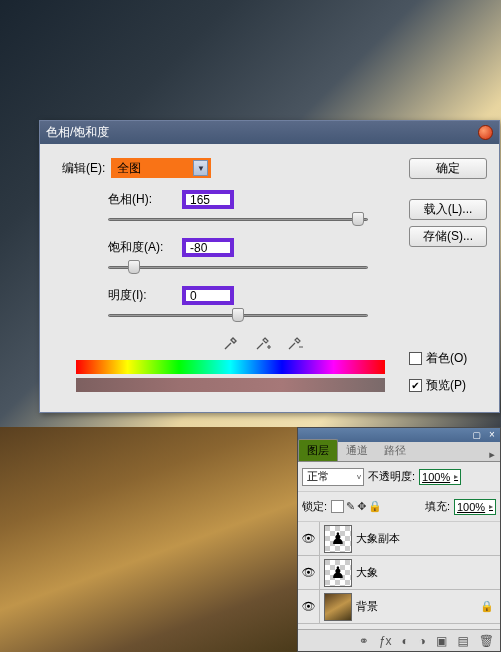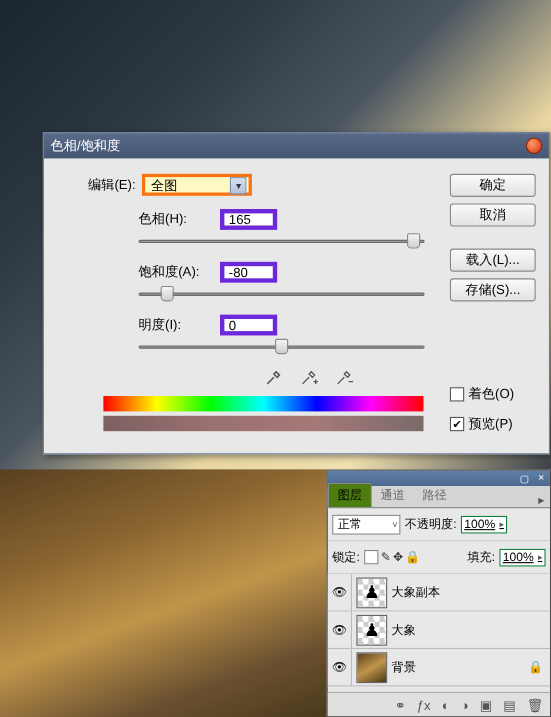--- a/index.html
+++ b/index.html
@@ -11,28 +11,28 @@
 .bg-bottom { position: absolute; top: 427px; left: 0; width: 297px; height: 225px;
   background: linear-gradient(160deg, #5a4020 0%, #8a6530 30%, #c0954a 55%, #6a5030 80%, #4a3a1a 100%); }
 
 
 .dialog { position: absolute; left: 39px; top: 120px; width: 461px; background: #e8e8e8;
   border: 1px solid #7080a0; box-shadow: 2px 2px 6px rgba(0,0,0,.4); }
 .titlebar { height: 23px; background: linear-gradient(#5a6a88, #445775);
   color: #fff; font-size: 12px; display: flex; align-items: center; padding: 0 6px; justify-content: space-between; }
 .close-btn { width: 15px; height: 15px; border-radius: 50%; background: radial-gradient(circle at 35% 35%, #ff9a6a, #d03010);
   border: 1px solid #902000; }
-.dlg-body { padding: 10px 12px 14px 12px; font-size: 12px; display: flex; gap: 0; margin-left: 18px; }
+.dlg-body { padding: 10px 12px 14px 12px; font-size: 12px; display: flex; gap: 0; }
 .left-col { flex: 1; }
 .right-col { width: 78px; display: flex; flex-direction: column; gap: 6px; padding-top: 4px; }
 .btn { height: 21px; font-size: 12px; background: linear-gradient(#fafafa,#e2e2e2);
   border: 1px solid #888; border-radius: 3px; cursor: pointer; }
 .row-edit { display: flex; align-items: center; gap: 6px; margin: 4px 0 12px 10px; }
-.select-box { width: 100px; height: 20px; border: 3px solid #f97316; background: #fef9c3;
-  display: inline-flex; align-items: flex-start; justify-content: space-between; padding: 0 2px 0 5px; cursor: pointer; }
+.select-box { width: 100px; height: 20px; border: 1px solid #f97316; background: #f97316;
+  display: inline-flex; align-items: center; justify-content: space-between; padding: 0 2px 0 5px; cursor: pointer; }
 .select-arrow { width: 15px; height: 16px; background: linear-gradient(#d8e0ef,#b0c0d8); border: 1px solid #7a90b0;
   display: inline-flex; align-items: center; justify-content: center; font-size: 8px; color: #334; }
 .slider-row { margin: 6px 0 2px 56px; display: flex; align-items: center; gap: 12px; }
 .slider-row label { width: 62px; text-align: left; }
 .num-input { width: 52px; height: 19px; border: 4px solid #6d28d9; background: #fff; text-align: left; padding: 0 4px; font-size: 12px; }
 .track { margin: 2px 0 10px 56px; width: 260px; height: 17px; position: relative; }
 .track-line { position: absolute; top: 7px; left: 0; right: 0; height: 3px; background: #9a9a9a; border: 1px solid #6a6a6a; border-radius: 2px; }
 .thumb { position: absolute; top: 1px; width: 12px; height: 14px; background: linear-gradient(#f5f5f5,#cfcfcf);
   border: 1px solid #888; border-radius: 2px 2px 4px 4px; transform: translateX(-6px); }
 .eyedroppers { margin: 6px 0 0 170px; display: flex; gap: 14px; }
@@ -129,21 +129,20 @@
               <path d="M3 15l6-6m2-5l3 3-2 2-3-3zM13 13h4" stroke="#555" fill="none" stroke-width="1.2"></path>
             </svg></span>
       </div>
 
       <div class="hue-strip"></div>
       <div class="tone-strip"></div>
     </div>
 
     <div class="right-col">
       <button class="btn">确定</button>
-      <button class="btn">取消</button>
       <div style="height:8px"></div>
       <button class="btn">载入(L)...</button>
       <button class="btn">存储(S)...</button>
       <div style="flex:1"></div>
       <div class="chk-row">
         <span class="chk"></span>
         <span>着色(O)</span>
       </div>
       <div class="chk-row">
         <span class="chk">✔</span>

